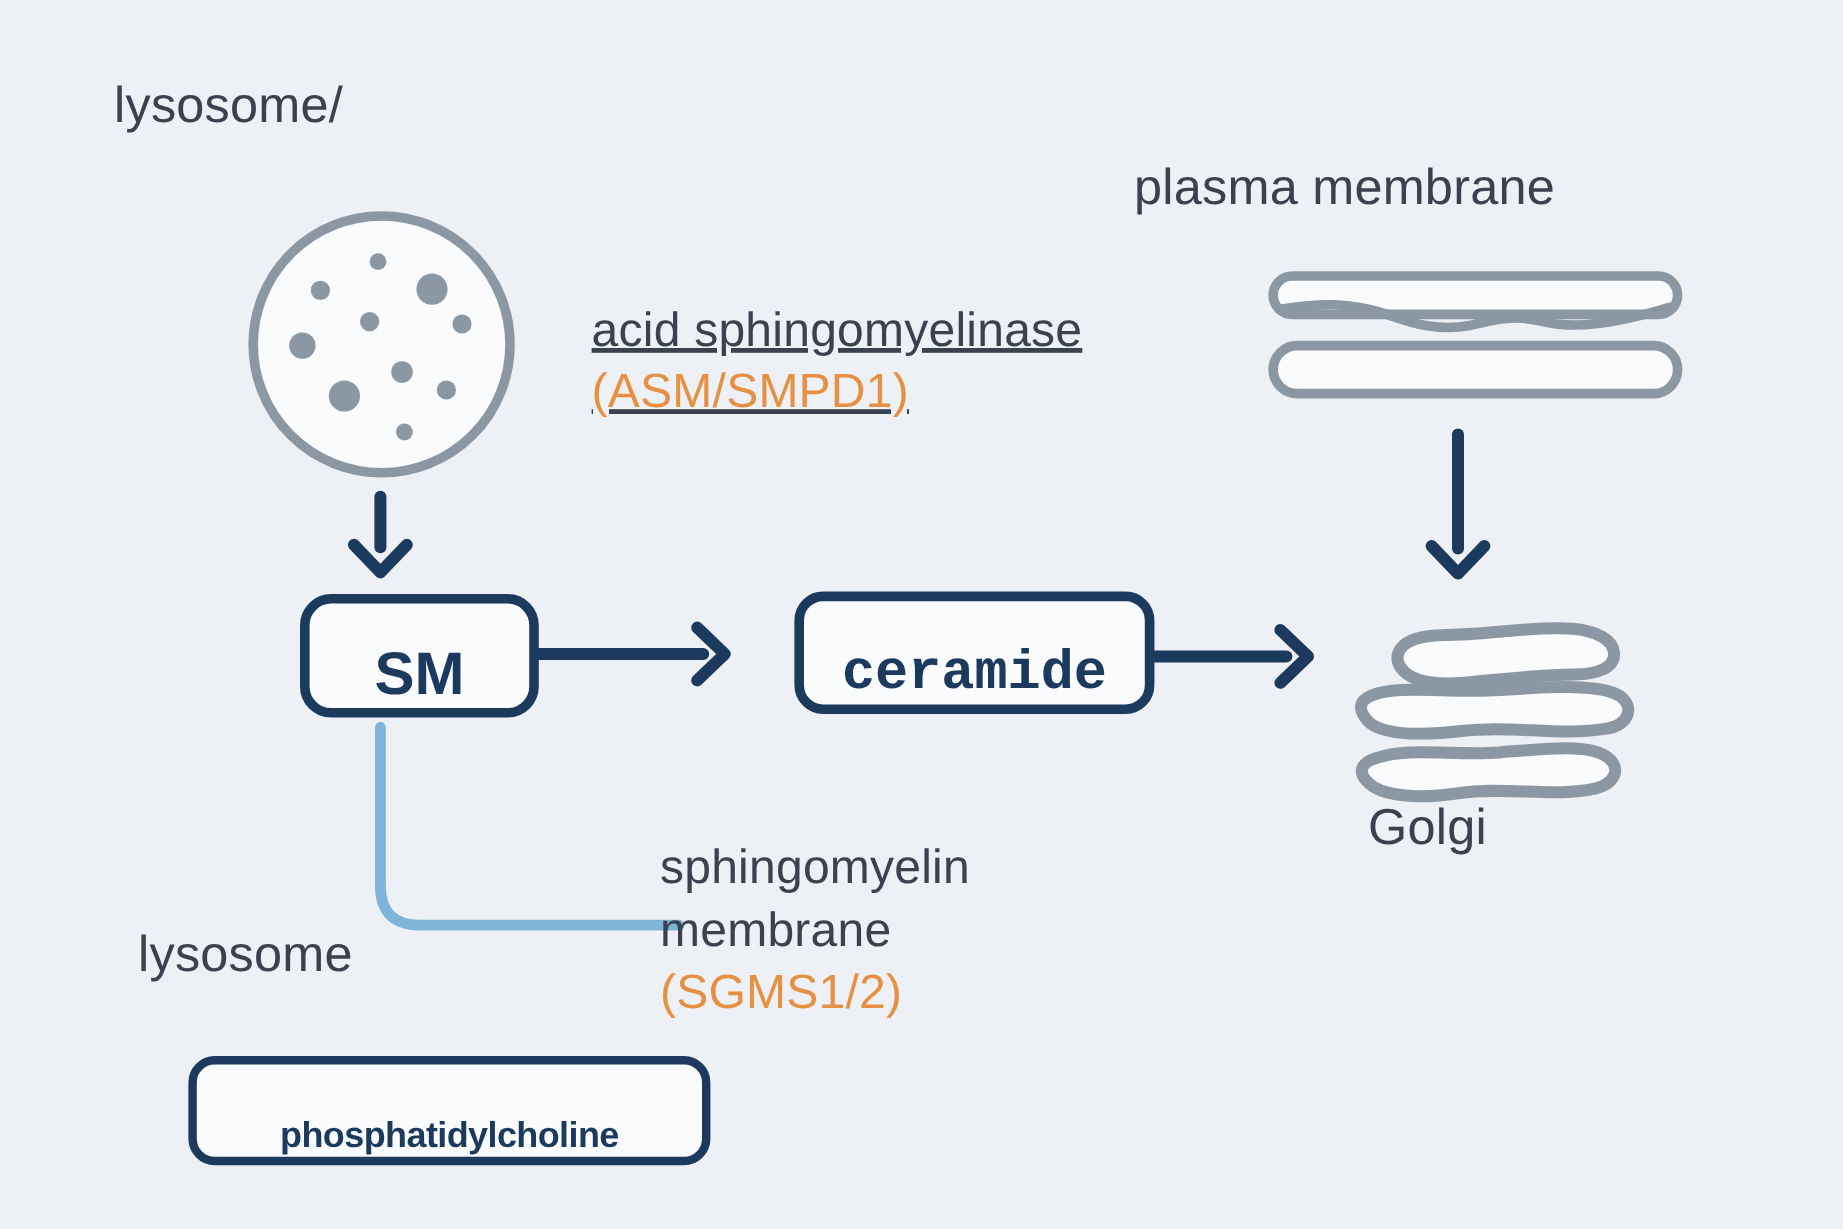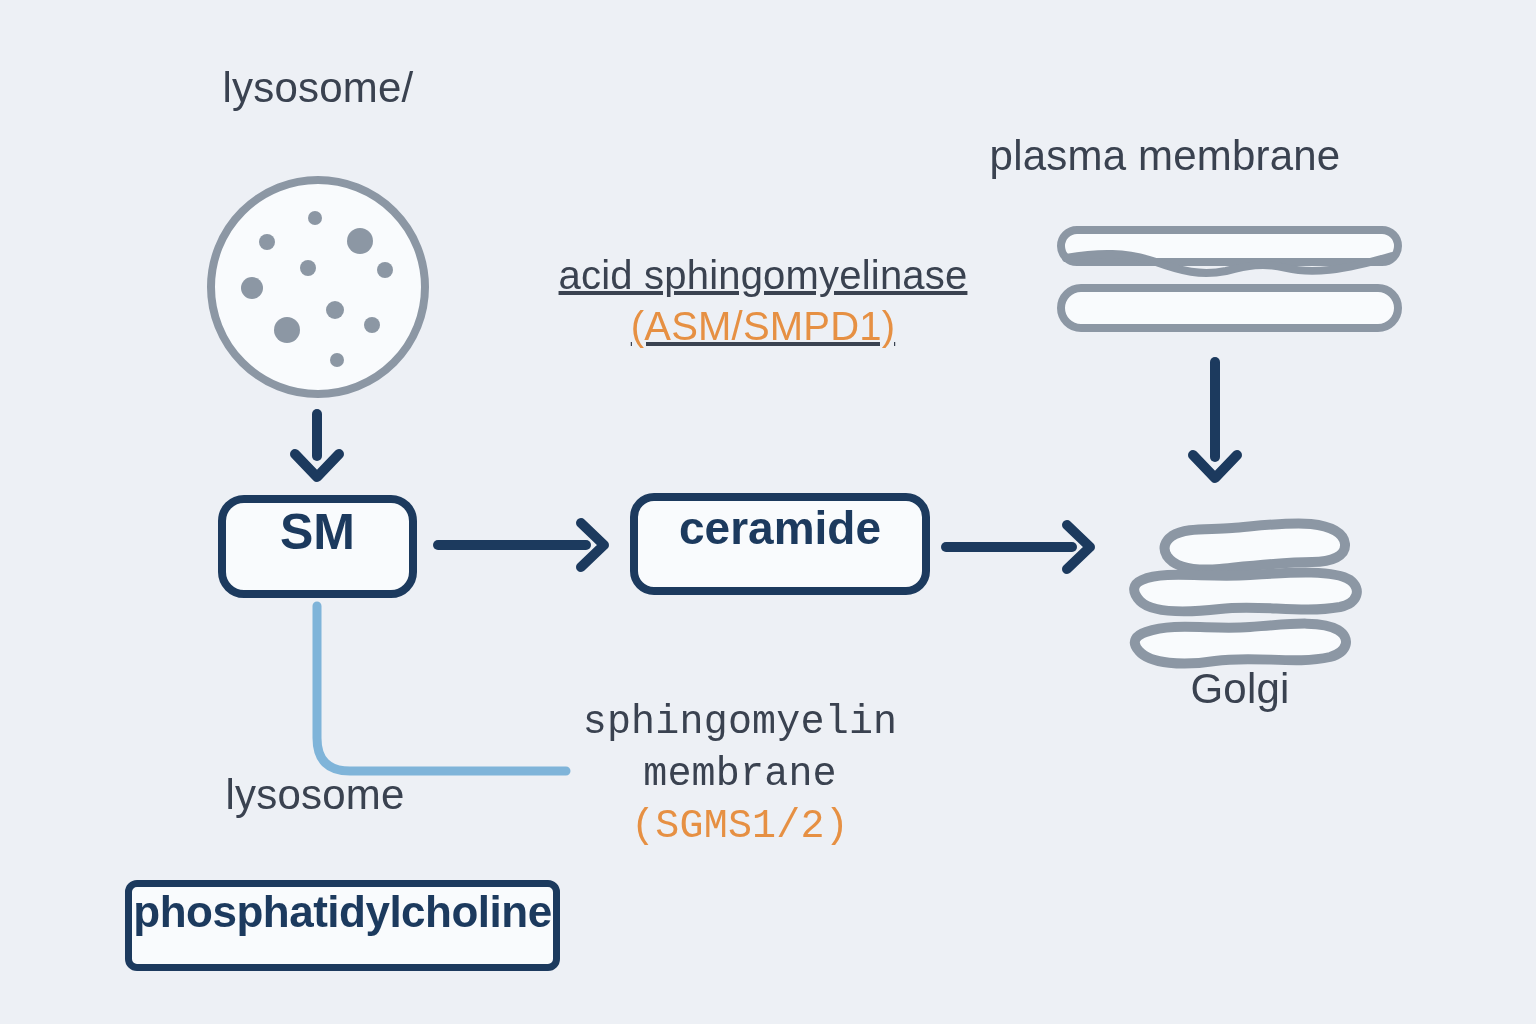--- a/index.html
+++ b/index.html
@@ -30,44 +30,45 @@
   
   .stroke-gray{stroke:var(--gray);fill:none;}
   .stroke-navy{stroke:var(--navy);fill:none;}
   .stroke-blue{stroke:var(--light-blue);fill:none;}
   .fill-gray{fill:var(--gray);stroke:none;}
   .fill-shape{fill:var(--shape-fill);}
   
   .lbl{
     position:absolute;
     color:var(--slate);
-    text-align:center;
+    text-align:left;
     font-size:42px;
     line-height:50px;
     letter-spacing:0.2px;
   }
   .lbl .gene{color:var(--orange);}
   .lbl-lysosome{left:95px;top:64px;width:446px;line-height:48px;}
   .lbl-membrane{left:945px;top:131px;width:440px;}
   .lbl-asm{left:493px;top:250px;width:540px;font-size:40px;line-height:51px;text-decoration:underline;}
-  .lbl-sgms{left:550px;top:697px;width:380px;font-size:40px;line-height:52px;font-family:Liberation Mono, monospace;}
+  .lbl-sgms{left:550px;top:697px;width:380px;font-size:40px;line-height:52px;}
   .lbl-phoscho{left:115px;top:770px;width:400px;}
   .lbl-golgi{left:1140px;top:664px;width:200px;}
   
   .node-box{
     position:absolute;
-    display:flex;align-items:flex-start;justify-content:center;
+    display:flex;align-items:flex-end;justify-content:center;
     background:var(--shape-fill);
     border:8px solid var(--navy);
     color:var(--navy);
     font-weight:bold;
+    margin-left:32px;
   }
   .box-sm{left:218px;top:495px;width:199px;height:103px;border-radius:26px;font-size:50px;}
-  .box-ceramide{left:630px;top:493px;width:300px;height:102px;border-radius:24px;font-size:46px;}
-  .box-pc{left:125px;top:880px;width:435px;height:91px;border-radius:12px;border-width:7px;font-size:44px;letter-spacing:-0.5px;}
+  .box-ceramide{left:630px;top:493px;width:300px;height:102px;border-radius:24px;font-size:46px;font-family:Liberation Mono, monospace;}
+  .box-pc{left:125px;top:880px;width:435px;height:91px;border-radius:22px;border-width:7px;font-size:30px;letter-spacing:-0.5px;}
 </style>
 </head>
 <body>
 
 <div class="canvas">
 
   <svg class="layer" viewBox="0 0 1536 1024">
 
     <g>
       <circle class="stroke-gray fill-shape" stroke-width="8" cx="318" cy="287" r="107"></circle>

